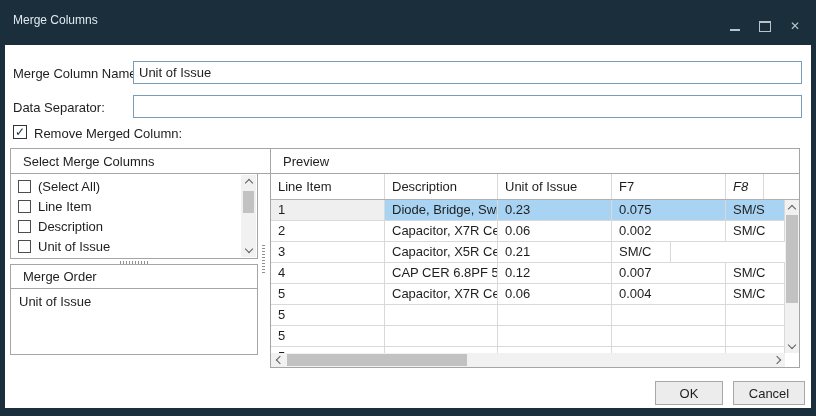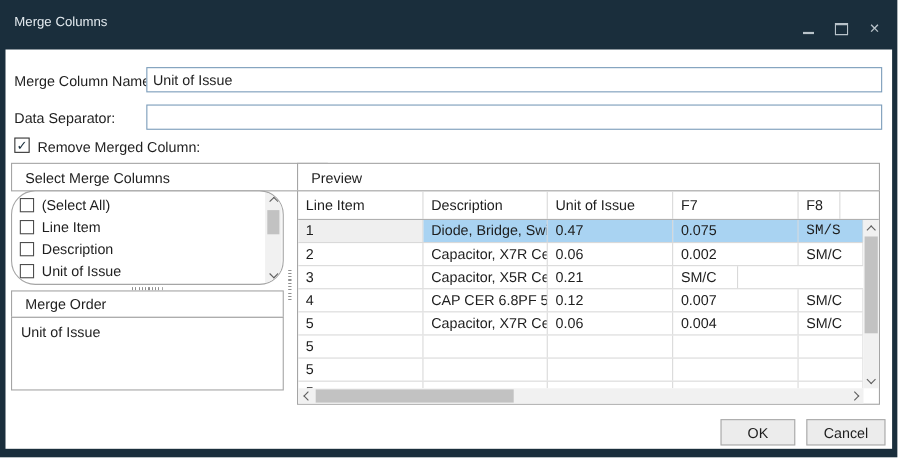--- a/index.html
+++ b/index.html
@@ -84,21 +84,21 @@
 
     <div class="lbl" style="left:8px;top:55px;">Data Separator:</div>
     <input class="tbox" style="left: 128px; top: 50px; width: 669px; height: 23px;" value="">
 
     <span class="cb checked" style="position:absolute;left:8px;top:80px;">✓</span>
     <div class="lbl" style="left:29px;top:81px;">Remove Merged Column:</div>
 
     <div class="panel-hdr" style="left:5px;top:103px;width:288px;height:26px;">
       <span>Select Merge Columns</span>
     </div>
-    <div class="panel-box" style="left:5px;top:128px;width:248px;height:86px;border-radius:22px;">
+    <div class="panel-box" style="left:5px;top:128px;width:248px;height:86px;">
       <div class="list-items" style="position:absolute;left:0;top:2px;width:230px;">
           <div class="cb-item">
             <span class="cb"></span>
             <span class="cb-lbl">(Select All)</span>
           </div>
           <div class="cb-item">
             <span class="cb"></span>
             <span class="cb-lbl">Line Item</span>
           </div>
           <div class="cb-item">
@@ -141,30 +141,30 @@
     <div class="panel-hdr" style="left:265px;top:103px;width:530px;height:26px;">
       <span>Preview</span>
     </div>
 
     <div class="grid">
       <div class="g-hdr">
           <div class="gh-cell" style="width: 114px;">Line Item</div>
           <div class="gh-cell" style="width: 113px;">Description</div>
           <div class="gh-cell" style="width: 114px;">Unit of Issue</div>
           <div class="gh-cell" style="width: 114px;">F7</div>
-          <div class="gh-cell" style="width: 38px;">F8</div>
+          <div class="gh-cell" style="width: 38px; font-style: italic;">F8</div>
           <div class="gh-cell gh-fill"></div>
         </div>
       <div class="g-rows">
           <div class="g-row sel">
             <div class="g-cell" style="width: 114px;">1</div>
             <div class="g-cell" style="width: 113px;">Diode, Bridge, Swit...</div>
-            <div class="g-cell" style="width: 114px;">0.47</div>
+            <div class="g-cell" style="width: 114px;">0.23</div>
             <div class="g-cell" style="width: 114px;">0.075</div>
-            <div class="g-cell" style="width: 59px; font-family: Liberation Mono, monospace;">SM/S</div>
+            <div class="g-cell" style="width: 59px;">SM/S</div>
           </div>
           <div class="g-row">
             <div class="g-cell" style="width: 114px;">2</div>
             <div class="g-cell" style="width: 113px;">Capacitor, X7R Cer...</div>
             <div class="g-cell" style="width: 114px;">0.06</div>
             <div class="g-cell" style="width: 114px;">0.002</div>
             <div class="g-cell" style="width: 59px;">SM/C</div>
           </div>
           <div class="g-row">
             <div class="g-cell" style="width: 114px;">3</div>

